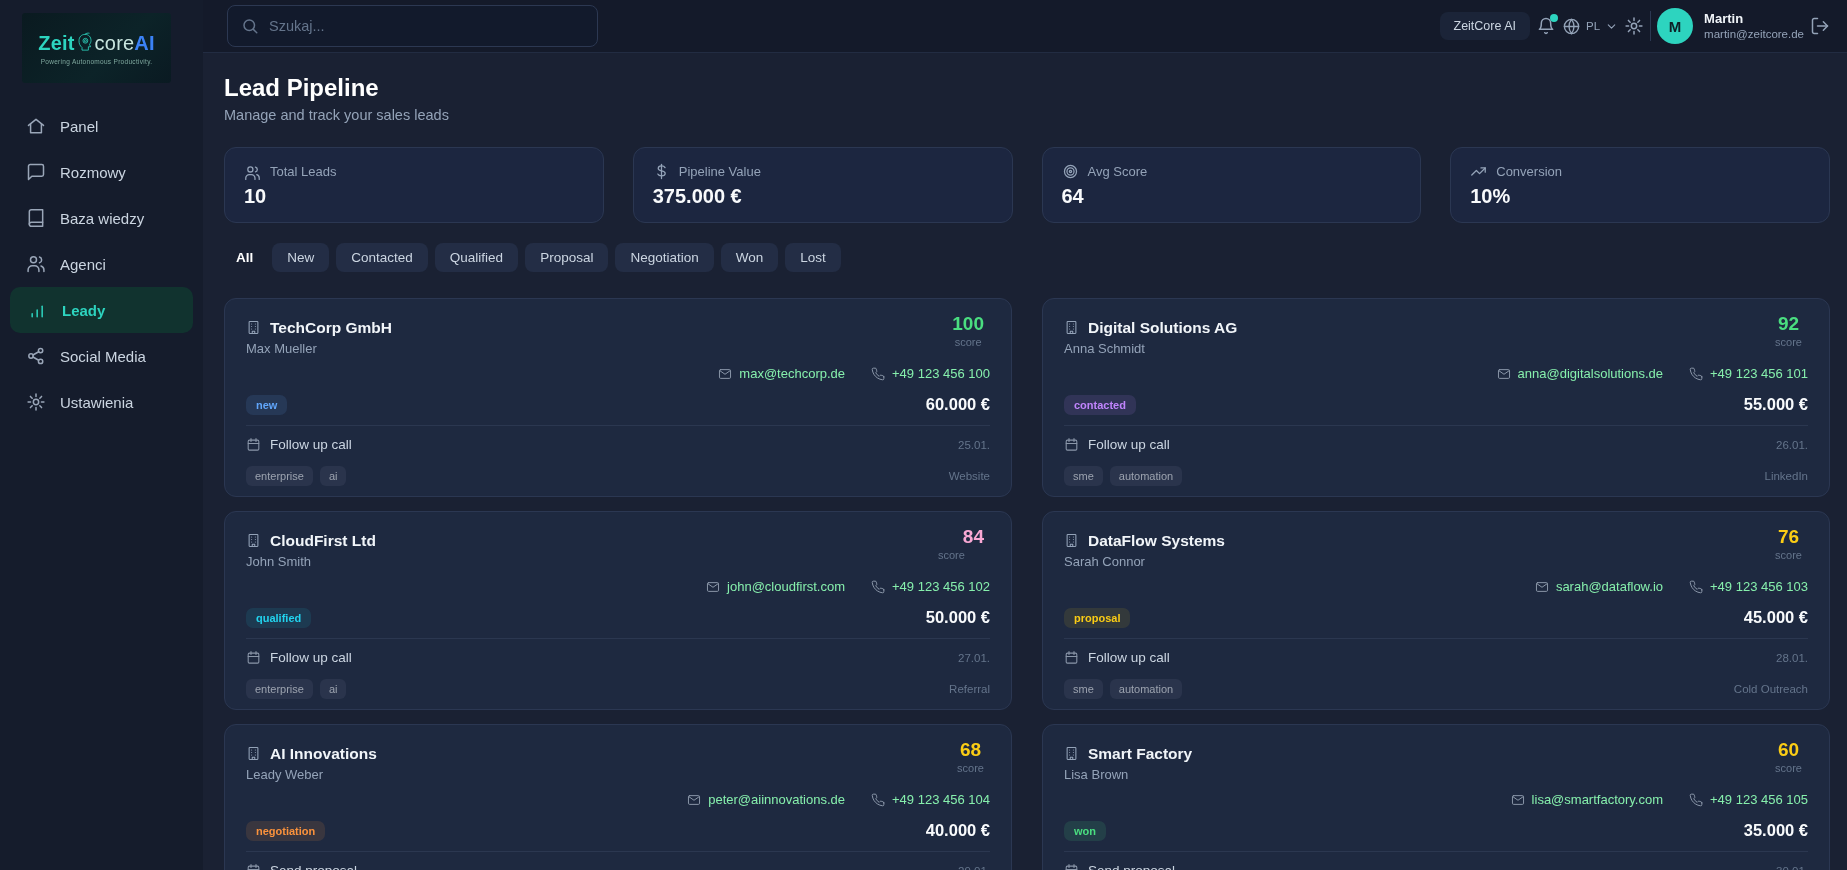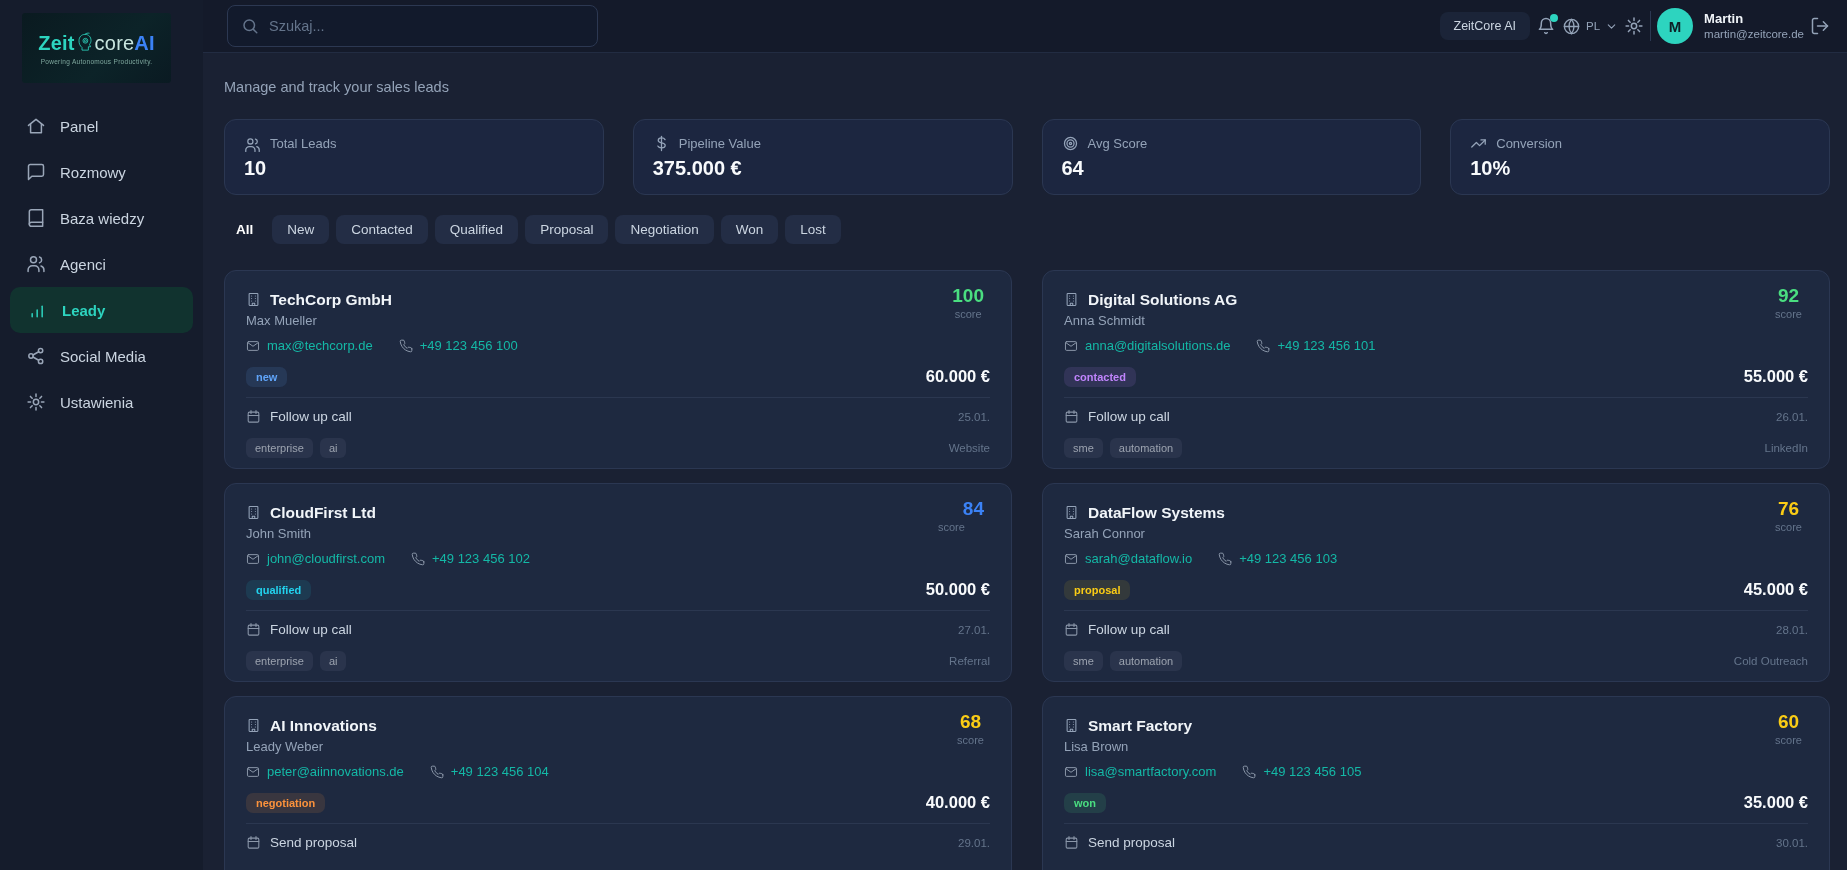--- a/index.html
+++ b/index.html
@@ -84,21 +84,21 @@
   .lead-card {
     position:relative; background:#1e2940; border:1px solid #2b3752;
     border-radius:12px; padding:18px 21px 14px 21px; height:199px;
   }
   .lc-company { display:flex; align-items:center; gap:9px; font-size:15.5px; font-weight:bold; color:#f1f5f9; line-height:21px; }
   .lc-company .b-icon { width:15px; height:15px; color:#94a3b8; display:flex; flex-shrink:0; }
   .lc-score-block { position:absolute; top:14px; right:27px; text-align:center; }
   .lc-score { font-size:19px; font-weight:bold; line-height:21px; }
   .lc-score-label { font-size:11px; color:#64748b; margin-top:2px; }
   .lc-contact { margin-top:2px; font-size:13px; color:#94a3b8; line-height:17px; }
-  .lc-comm { margin-top:8px; display:flex; align-items:center; gap:26px; font-size:13px; color:#14b8a6; line-height:17px; }
+  .lc-comm { margin-top:8px; display:flex; align-items:center; gap:26px; font-size:13px; color:#86efac; line-height:17px;justify-content:flex-end; }
   .lc-comm .cm { display:flex; align-items:center; gap:7px; }
   .lc-comm svg { color:#8b97a9; flex-shrink:0; }
   .lc-badge-row { margin-top:11px; display:flex; align-items:center; justify-content:space-between; height:23px; }
   .status-badge { font-size:11px; font-weight:bold; padding:4px 10px; border-radius:7px; }
   .lc-value { font-size:16.5px; font-weight:bold; color:#f8fafc; }
   .lc-divider { margin-top:9px; border-top:1px solid #2b3750; }
   .lc-action-row { margin-top:9px; display:flex; align-items:center; justify-content:space-between; height:19px; }
   .lc-action { display:flex; align-items:center; gap:9px; font-size:13.5px; color:#cbd5e1; }
   .lc-action svg { color:#8b97a9; }
   .lc-date { font-size:11.5px; color:#64748b; }
@@ -264,20 +264,21 @@
             <path d="M9 21H5a2 2 0 0 1-2-2V5a2 2 0 0 1 2-2h4"></path>
               <path d="m16 17 5-5-5-5"></path>
               <path d="M21 12H9"></path>
           </svg>
         </span>
       </div>
     </div>
   </header>
 
   <main class="content">
+    <h1 class="page-title">Lead Pipeline</h1>
     <div class="page-subtitle">Manage and track your sales leads</div>
 
     <div class="stats-row" id="stats-row">
   <div class="stat-card">
     <div class="stat-label">
       <span class="st-icon">
               <svg width="20" height="20" viewBox="0 0 24 24" fill="none" stroke="currentColor" stroke-width="1.8" stroke-linecap="round" stroke-linejoin="round">
                 <circle cx="9" cy="7" r="3.6"></circle>
                 <path d="M2.5 21v-1.8a5 5 0 0 1 5-5h3a5 5 0 0 1 5 5V21"></path>
                 <path d="M16.2 3.6a3.6 3.6 0 0 1 0 6.9"></path>
@@ -476,21 +477,21 @@
       <span class="b-icon">
         <svg width="15" height="15" viewBox="0 0 24 24" fill="none" stroke="currentColor" stroke-width="1.7" stroke-linecap="round" stroke-linejoin="round">
           <rect x="5" y="2.5" width="14" height="19" rx="1"></rect>
           <path d="M9 6.5h.01M15 6.5h.01M9 10.5h.01M15 10.5h.01M9 14.5h.01M15 14.5h.01"></path>
           <path d="M10 21.5V18h4v3.5"></path>
         </svg>
       </span>
       <span>CloudFirst Ltd</span>
     </div>
     <div class="lc-score-block">
-      <div class="lc-score" style="color: #3b82f6; margin-left: 44px;">84</div>
+      <div class="lc-score" style="color: #f9a8d4; margin-left: 44px;">84</div>
       <div class="lc-score-label">score</div>
     </div>
     <div class="lc-contact">John Smith</div>
     <div class="lc-comm">
       <span class="cm">
         <span style="display:flex;">
           <svg width="14" height="14" viewBox="0 0 24 24" fill="none" stroke="currentColor" stroke-width="1.7" stroke-linecap="round" stroke-linejoin="round">
             <rect x="2.5" y="4.5" width="19" height="15" rx="2"></rect>
                   <path d="m3.5 6.5 8.5 6 8.5-6"></path>
           </svg>

